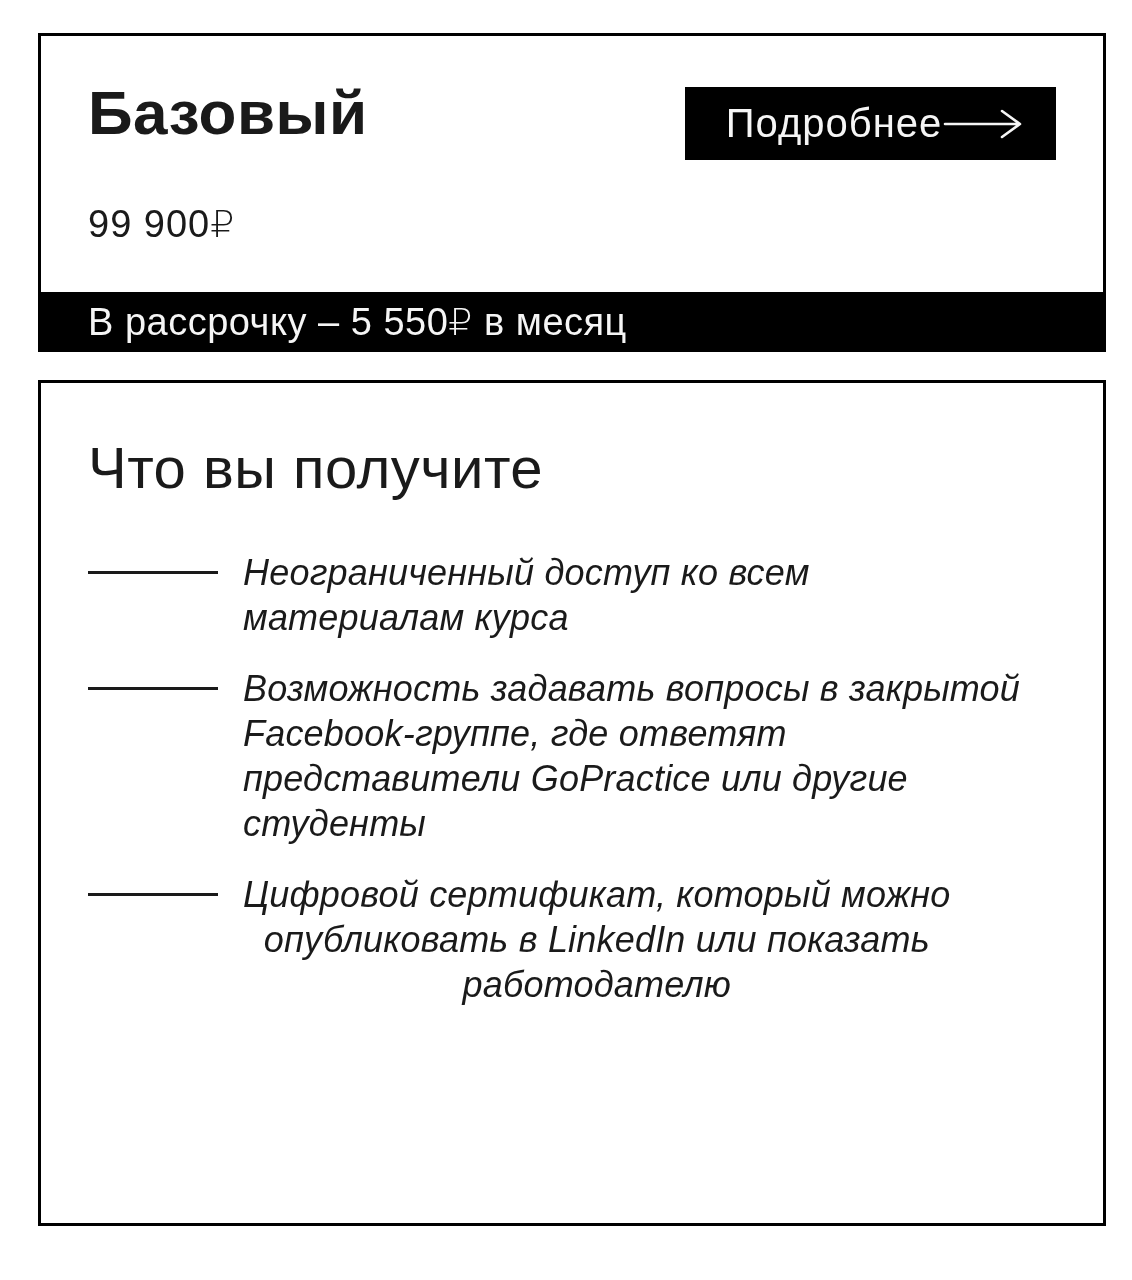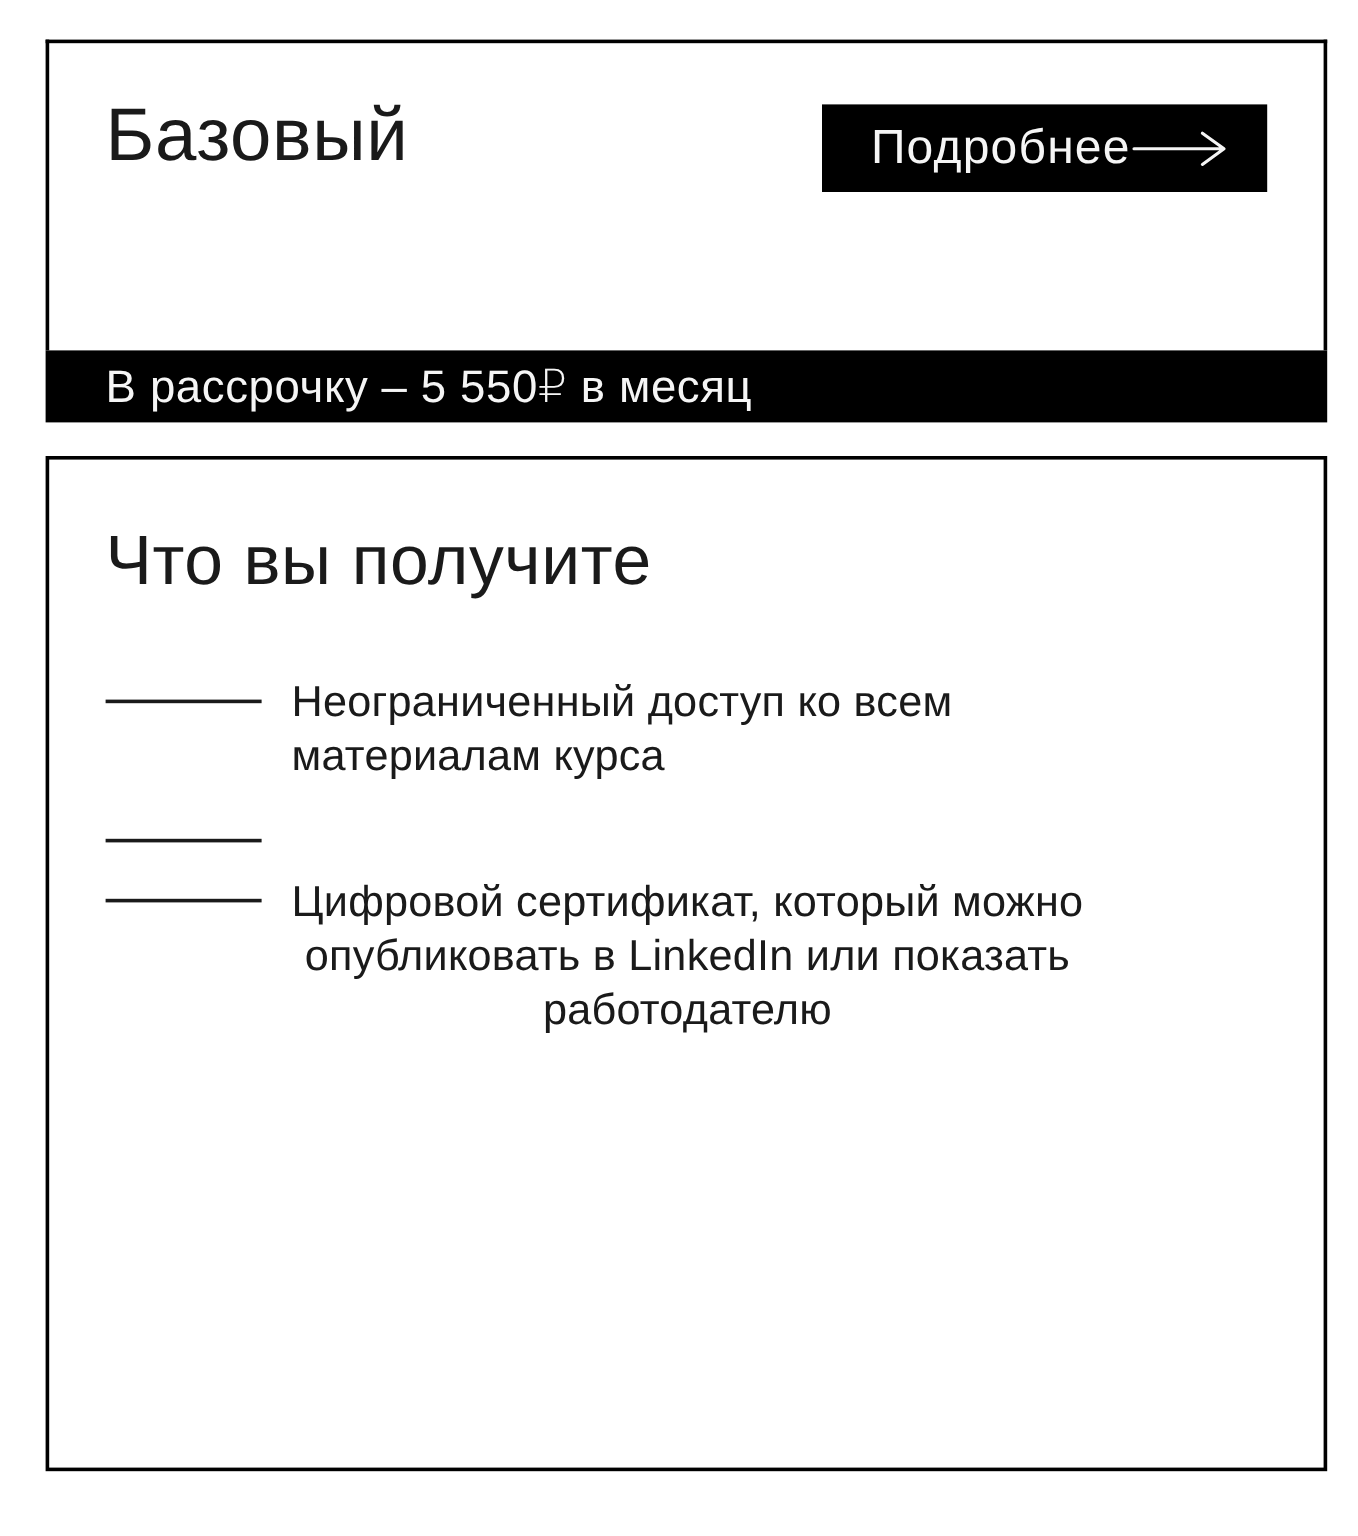--- a/index.html
+++ b/index.html
@@ -26,21 +26,21 @@
     border-bottom:none;
     background:var(--paper);
     height:259px;
     padding:41px 47px 0 47px;
   }
   .plan-card .top-row{
     display:flex;justify-content:space-between;align-items:flex-start;
   }
   .plan-title{
     font-size:62px;
-    font-weight:400;
+    font-weight:700;
     letter-spacing:0.5px;
     line-height:1.15;
     color:var(--ink);
   }
   .details-btn{
     margin-top:10px;
     background:var(--accent);
     color:var(--inverse);
     border:none;
     width:371px;height:73px;
@@ -80,21 +80,22 @@
   }
   .benefits-heading{
     font-size:58px;
     font-weight:300;
     letter-spacing:0.5px;
     line-height:1.15;
     color:var(--ink);
   }
   .benefits-list{
     list-style:none;
-    margin-top:60px;
+    margin-top:48px;
+    font-style:italic;
   }
   .benefit-item{
     display:flex;
     align-items:flex-start;
     margin-bottom:26px;
   }
   .benefit-item:last-child{margin-bottom:0;text-align:center;}
   .dash{
     flex:0 0 130px;
     height:3px;
@@ -121,37 +122,42 @@
       <h1 class="plan-title">Базовый</h1>
       <button class="details-btn">
         <span>Подробнее</span>
         <span>
           <svg width="82" height="32" viewBox="0 0 82 32" fill="none">
             <path d="M3 16 H77 M60 3 L78 16 L60 29" stroke="#f5f5f5" stroke-width="2.6" stroke-linecap="round" stroke-linejoin="round" fill="none"></path>
           </svg>
         </span>
       </button>
     </div>
+    <div class="plan-price">99 900₽</div>
   </section>
 
   <div class="installment-bar">
     <span>В рассрочку – 5 550₽ в месяц</span>
   </div>
 
   <section class="benefits-card">
     <h2 class="benefits-heading">Что вы получите</h2>
     <ul class="benefits-list">
   <li class="benefit-item">
     <span class="dash"></span>
     <span class="benefit-text">Неограниченный доступ ко всем
 материалам курса</span>
   </li>
 
   <li class="benefit-item">
     <span class="dash"></span>
+    <span class="benefit-text">Возможность задавать вопросы в закрытой
+Facebook-группе, где ответят
+представители GoPractice или другие
+студенты</span>
   </li>
 
 
   <li class="benefit-item">
     <span class="dash"></span>
     <span class="benefit-text">Цифровой сертификат, который можно
 опубликовать в LinkedIn или показать
 работодателю</span>
   </li>
 </ul>

